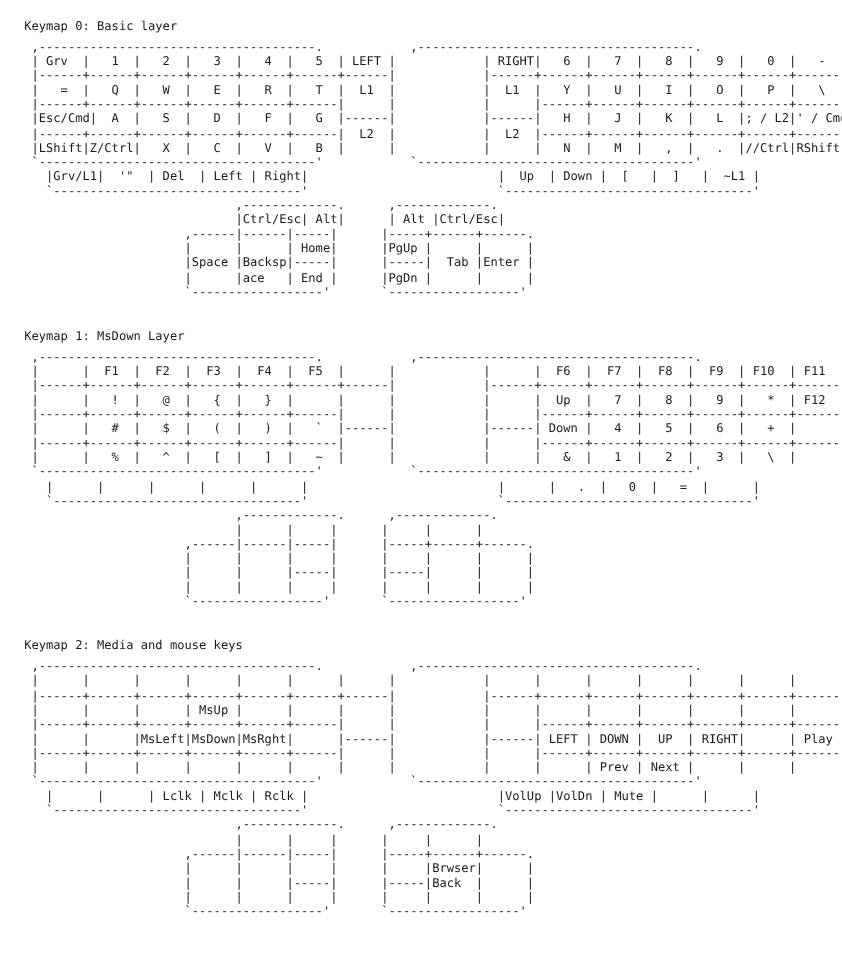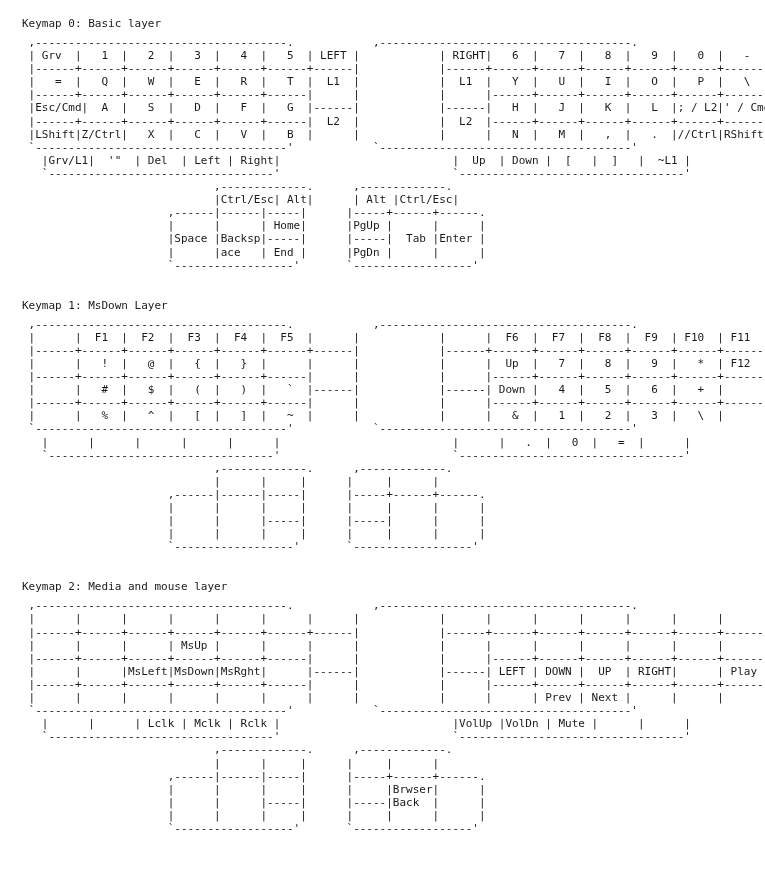--- a/index.html
+++ b/index.html
@@ -96,21 +96,21 @@
                       ,------|------|-----|      |-----+------+------.
                       |      |      |     |      |     |      |      |
                       |      |      |-----|      |-----|      |      |
                       |      |      |     |      |     |      |      |
                       `------------------'       `------------------'</pre>
   </div>
 
   <div class="gap-large"></div>
 
   <div class="section">
-    <div class="section-title">Keymap 2: Media and mouse layer</div>
+    <div class="section-title">Keymap 2: Media and mouse keys</div>
     <pre class="ascii block-0-main"> ,--------------------------------------.            ,--------------------------------------.
  |      |      |      |      |      |      |      |            |      |      |      |      |      |      |      |
  |------+------+------+------+------+------+------|            |------+------+------+------+------+------+------|
  |      |      |      | MsUp |      |      |      |            |      |      |      |      |      |      |      |
  |------+------+------+------+------+------|      |            |      |------+------+------+------+------+------|
  |      |      |MsLeft|MsDown|MsRght|      |------|            |------| LEFT | DOWN |  UP  | RIGHT|      | Play |
  |------+------+------+------+------+------|      |            |      |------+------+------+------+------+------|
  |      |      |      |      |      |      |      |            |      |      | Prev | Next |      |      |      |
  `--------------------------------------'            `--------------------------------------'
    |      |      | Lclk | Mclk | Rclk |                          |VolUp |VolDn | Mute |      |      |

